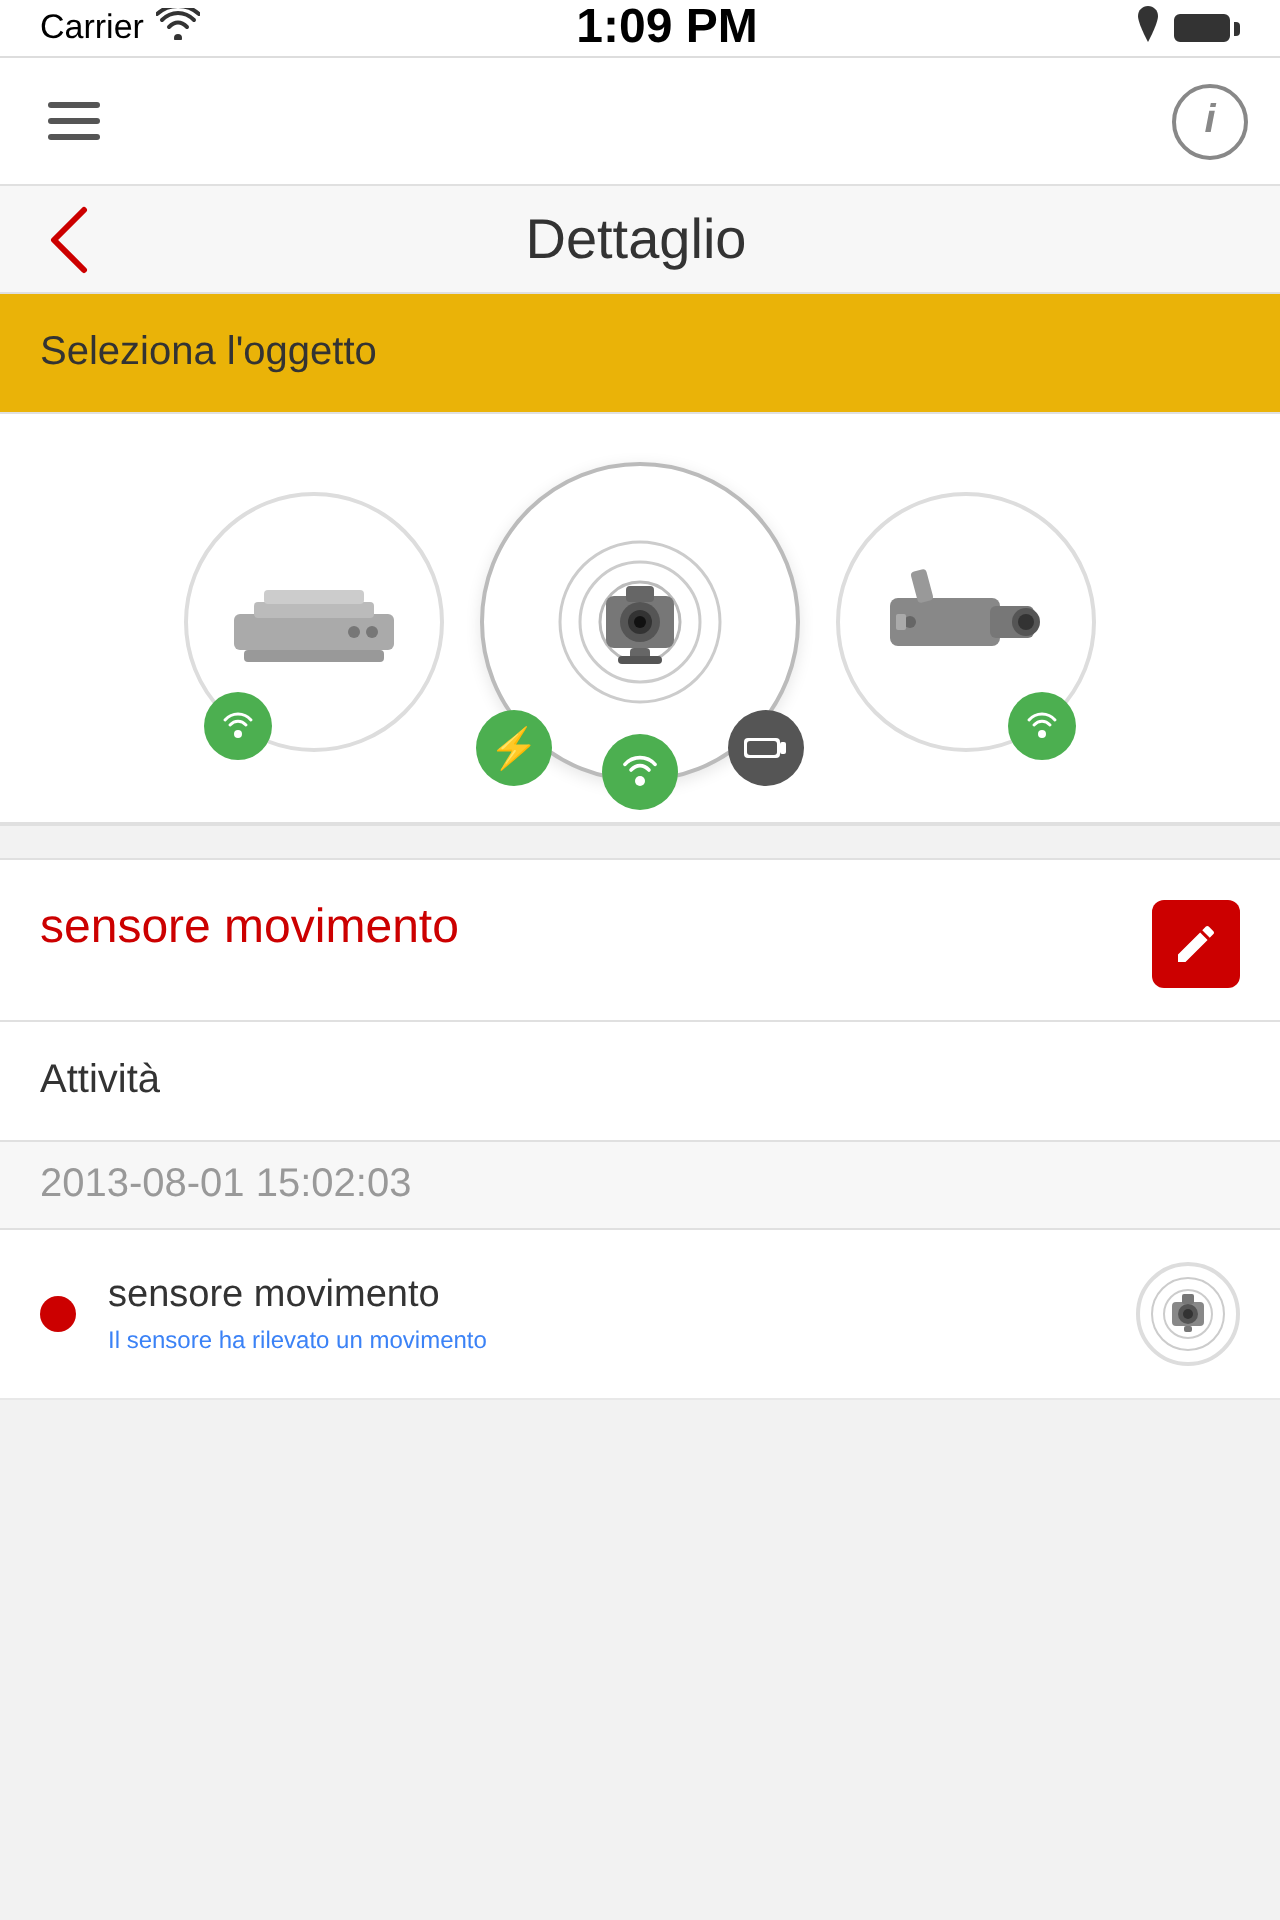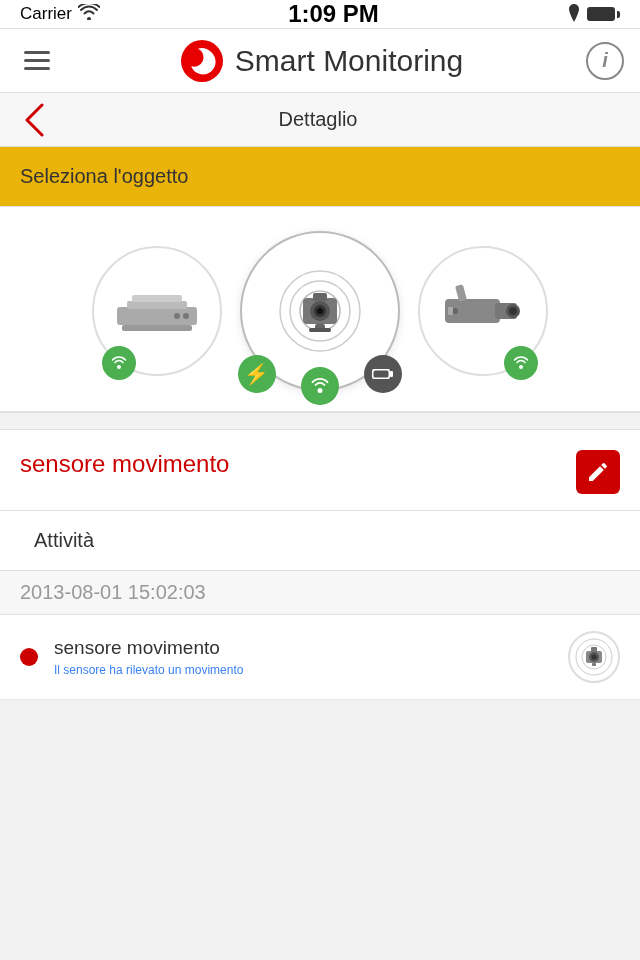--- a/index.html
+++ b/index.html
@@ -114,21 +114,21 @@
       display: flex;
       align-items: center;
       color: #e00;
       font-size: 28px;
       cursor: pointer;
       padding: 4px 8px;
     }
     .nav-title {
       flex: 1;
       text-align: center;
-      font-size: 20px;
+      font-size: 28px;
       color: #333;
       font-weight: 400;
       margin-right: 40px;
     }
 
     
     .section-label {
       background: #eab308;
       padding: 18px 20px;
       font-size: 20px;
@@ -223,21 +223,21 @@
       display: flex;
       align-items: center;
       justify-content: center;
       cursor: pointer;
       flex-shrink: 0;
     }
 
     
     .activity-section {
       background: #fff;
-      padding: 18px 34px;
+      padding: 18px 20px;
       border-bottom: 1px solid #e0e0e0;
     }
     .activity-title {
       font-size: 20px;
       color: #333;
     }
 
     
     .log-timestamp {
       background: #f7f7f7;
@@ -314,28 +314,20 @@
     </div>
   </div>
 </div>
 
 <div class="app-header">
   <div class="hamburger">
     <span></span>
     <span></span>
     <span></span>
   </div>
-  <div class="app-header-center">
-
-    <svg class="vodafone-logo" viewBox="0 0 42 42" xmlns="http://www.w3.org/2000/svg">
-      <circle cx="21" cy="21" r="21" fill="#e60000"></circle>
-      <path d="M21 8c-1.4 0-2.7.3-3.9.8 3.2 1.5 5.4 4.7 5.4 8.5 0 5.2-4.2 9.4-9.4 9.4-1 0-2-.2-2.9-.5 1.8 4.8 6.4 8.2 11.8 8.2 7 0 12.6-5.7 12.6-12.7S28 8 21 8z" fill="#fff"></path>
-    </svg>
-    <span class="app-title">Smart Monitoring</span>
-  </div>
   <div class="info-btn">
     <span>i</span>
   </div>
 </div>
 
 <div class="nav-bar">
   <div class="back-btn">
     <svg width="20" height="34" viewBox="0 0 20 34">
       <polyline points="18,2 3,17 18,32" stroke="#cc0000" stroke-width="3" fill="none" stroke-linecap="round" stroke-linejoin="round"></polyline>
     </svg>

